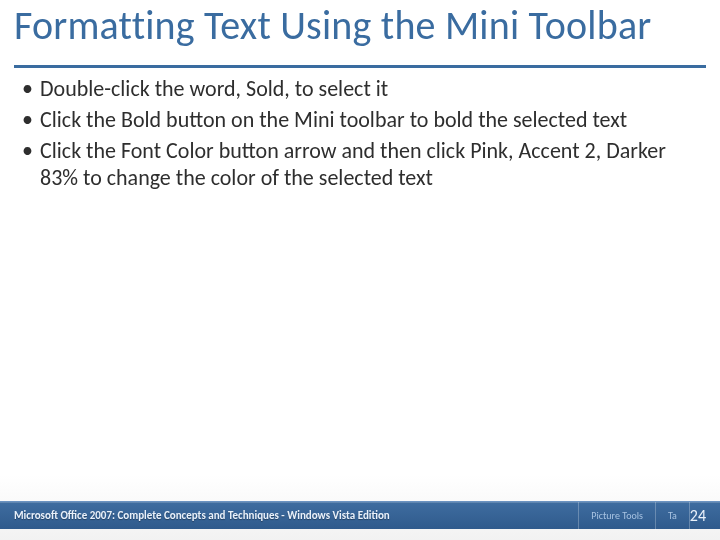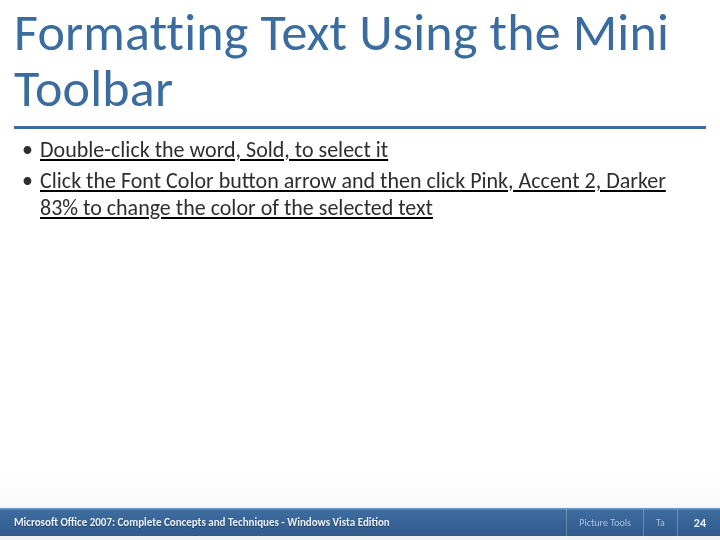--- a/index.html
+++ b/index.html
@@ -15,36 +15,35 @@
     position: relative;
     width: 720px;
     height: 540px;
     box-sizing: border-box;
     background: linear-gradient(to bottom, #ffffff 0%, #ffffff 88%, #f2f2f2 100%);
   }
   .title-wrap {
     padding: 4px 14px 0 14px;
   }
   .title {
-    font-size: 52px;
+    font-size: 40px;
     line-height: 1.08;
     color: #3a6ca0;
     font-weight: 400;
     border-bottom: 3px solid #3a6ca0;
-    padding-bottom: 10px;
+    padding-bottom: 18px;
     letter-spacing: 0.2px;
   }
   .body {
     padding: 8px 18px 0 18px;
   }
   ul.bullets {
     margin: 0;
     padding: 0;
     list-style: none;
-    text-decoration: underline;
   }
   ul.bullets > li {
     position: relative;
     padding-left: 22px;
     font-size: 22px;
     line-height: 1.22;
     color: #2e2e2e;
     margin-bottom: 4px;
   }
   ul.bullets > li::before {
@@ -53,21 +52,21 @@
     left: 4px;
     top: 0;
     color: #2e2e2e;
     font-size: 22px;
     line-height: 1.22;
   }
   .footer-bar {
     position: absolute;
     left: 0;
     right: 0;
-    bottom: 4px;
+    bottom: 11px;
     height: 28px;
     background: linear-gradient(to bottom, #3f6da0 0%, #2f5a8c 100%);
     border-top: 1px solid #6b93c1;
     box-shadow: inset 0 1px 0 rgba(255,255,255,0.18);
     display: flex;
     align-items: center;
     justify-content: space-between;
     padding: 0 14px;
     box-sizing: border-box;
   }
@@ -85,39 +84,39 @@
     font-size: 10px;
   }
   .seg {
     padding: 0 12px;
     border-left: 1px solid rgba(255,255,255,0.25);
     line-height: 28px;
     white-space: nowrap;
   }
   .page-num {
     color: #e9f1fb;
-    font-size: 12px;
-    font-weight: 700;
-    padding-left: 16px;
+    font-size: 16px;
+    font-weight: 400;
     border-left: 1px solid rgba(255,255,255,0.25);
     line-height: 28px;
   }
 </style>
 </head>
 <body>
 
 <div class="slide">
 
   <div class="title-wrap">
     <div class="title">Formatting Text Using the Mini Toolbar</div>
   </div>
 
   <div class="body">
     <ul class="bullets">
       <li>Double-click the word, Sold, to select it</li>
+      <li>Click the Bold button on the Mini toolbar to bold the selected text</li>
       <li>Click the Font Color button arrow and then click Pink, Accent 2, Darker 83% to change the color of the selected text</li>
     </ul>
   </div>
 
   <div class="footer-bar">
     <div class="footer-text">Microsoft Office 2007: Complete Concepts and Techniques - Windows Vista Edition</div>
     <div class="footer-segments">
       <span class="seg">Picture Tools</span>
       <span class="seg">Ta</span>
       <span class="page-num">24</span>

